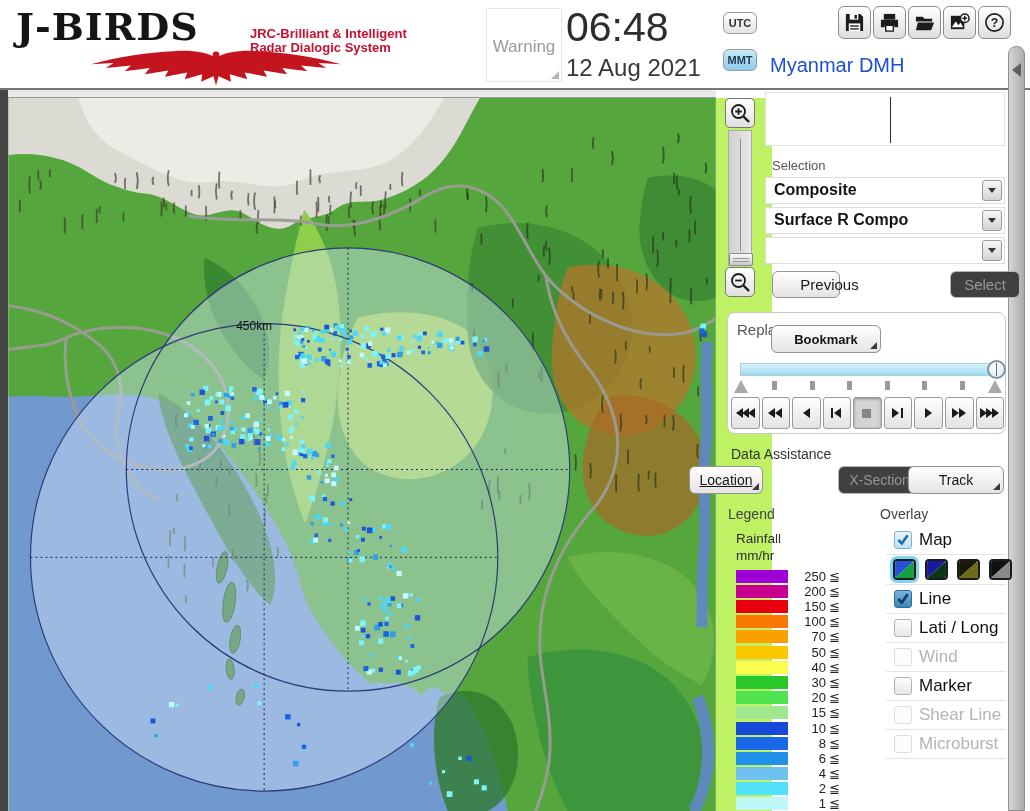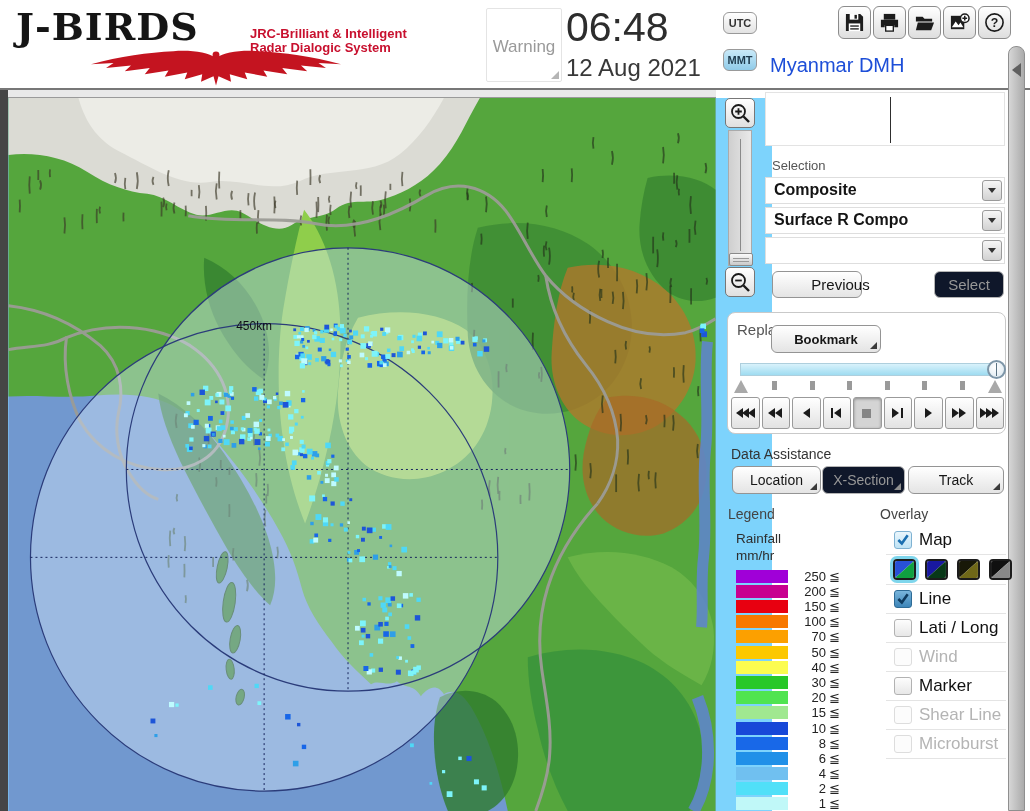--- a/index.html
+++ b/index.html
@@ -44,21 +44,21 @@
                 border-bottom:1px solid #9a9a9a; }
   .right-strip { position:absolute; top:46px; left:1008px; width:17px; height:765px;
                  background:linear-gradient(to right,#d6d6d6,#ababab); border:1px solid #8f8f8f;
                  border-radius:8px 8px 0 0; }
   .collapse-arrow { position:absolute; top:16px; left:3px; width:0; height:0;
                     border-top:7px solid transparent; border-bottom:7px solid transparent;
                     border-right:9px solid #5f5f5f; }
 
   
   .map-wrap { position:absolute; top:98px; left:8px; width:764px; height:713px; overflow:hidden;
-              background:#7dd3fc; }
+              background:#bef264; }
   .map-wrap svg { display:block; }
 
   
   .zoom-col { position:absolute; top:98px; left:724px; width:33px; height:200px; }
   .zoom-btn { position:absolute; left:1px; width:30px; height:30px; border:1px solid #777;
               border-radius:5px; background:linear-gradient(#ffffff,#e0e0e0);
               display:flex; align-items:center; justify-content:center; cursor:pointer; }
   .zoom-in-btn { top:0; } .zoom-out-btn { top:169px; }
   .zoom-track { position:absolute; top:32px; left:4px; width:24px; height:136px;
                 background:linear-gradient(to right,#cfcfcf,#e9e9e9); border:1px solid #aaa; }
@@ -81,22 +81,22 @@
              white-space:nowrap; }
   .dd-arrow-btn { position:absolute; top:2px; right:2px; width:20px; height:21px;
                   border:1px solid #9a9a9a; border-radius:3px;
                   background:linear-gradient(#f7f7f7,#d2d2d2); cursor:pointer;
                   display:flex; align-items:center; justify-content:center; }
   .dd-arrow-btn::after { content:""; width:0; height:0; border-left:4px solid transparent;
                   border-right:4px solid transparent; border-top:5px solid #333; }
 
   .btn { border:1px solid #949494; border-radius:6px; background:linear-gradient(#ffffff,#e4e4e4);
          color:#161616; display:flex; align-items:center; justify-content:center; cursor:pointer; }
-  .btn-disabled { background:#0f172a; color:#979797; border-color:#b5b5b5; cursor:default; }
-  .prev-btn { position:absolute; top:271px; left:772px; width:90px; height:27px; font-size:15px;padding-left:47px; }
+  .btn-disabled { background:#404040; color:#979797; border-color:#b5b5b5; cursor:default;margin-left:16px; }
+  .prev-btn { position:absolute; top:271px; left:772px; width:68px; height:27px; font-size:15px;padding-left:47px; }
   .select-btn { position:absolute; top:271px; left:934px; width:70px; height:27px; font-size:15px; }
 
   .replay-box { position:absolute; top:312px; left:727px; width:279px; height:122px;
                 border:1px solid #c9c9c9; border-radius:8px; background:#fff; }
   .replay-label { position:absolute; top:8px; left:9px; font-size:15px; color:#555; }
   .bookmark-btn { position:absolute; top:12px; left:43px; width:110px; height:28px;
                   font-size:13px; font-weight:bold; position:absolute; }
   .btn .fold { position:absolute; right:3px; bottom:3px; width:0; height:0;
                border-left:7px solid transparent; border-bottom:7px solid #3a3a3a; }
   .btn-disabled .fold { border-bottom-color:#8f8f8f; }
@@ -121,21 +121,21 @@
   .tick-sq { position:absolute; top:2px; width:5px; height:9px; background:#9a9a9a; }
   .playback { position:absolute; top:84px; left:3px; width:273px; height:32px; display:flex; gap:2px; }
   .pb-btn { flex:1; border:1px solid #9a9a9a; border-radius:3px;
             background:linear-gradient(#ffffff,#e2e2e2); display:flex; align-items:center;
             justify-content:center; cursor:pointer; }
   .pb-btn.pressed { background:#d4d4d4; box-shadow:inset 0 1px 3px rgba(0,0,0,.35); }
   .pb-btn svg { width:19px; height:12px; fill:#1a1a1a; }
 
   .da-label { position:absolute; top:446px; left:731px; font-size:14px; color:#333; }
   .da-btn { position:absolute; top:466px; height:28px; font-size:14px; }
-  .da-loc { left:732px; width:89px; } .da-xsec { left:822px; width:83px; } .da-track { left:908px; width:96px; }
+  .da-loc { left:689px; width:74px;text-decoration:underline; } .da-xsec { left:822px; width:83px; } .da-track { left:908px; width:96px; }
 
   .legend-label { position:absolute; top:506px; left:728px; font-size:14px; color:#444; }
   .overlay-label { position:absolute; top:506px; left:880px; font-size:14px; color:#444; }
   .legend-block { position:absolute; top:530px; left:736px; width:130px; }
   .legend-unit { font-size:13.5px; color:#2e2e2e; line-height:1.28; }
   .legend-rows { margin-top:4px; }
   .legend-row { display:flex; align-items:center; height:15.2px; }
   .legend-swatch { width:52px; height:13px; }
   .legend-val { width:38px; text-align:right; font-size:13px; color:#222; }
   .legend-op { margin-left:3px; font-size:13px; color:#222; }

